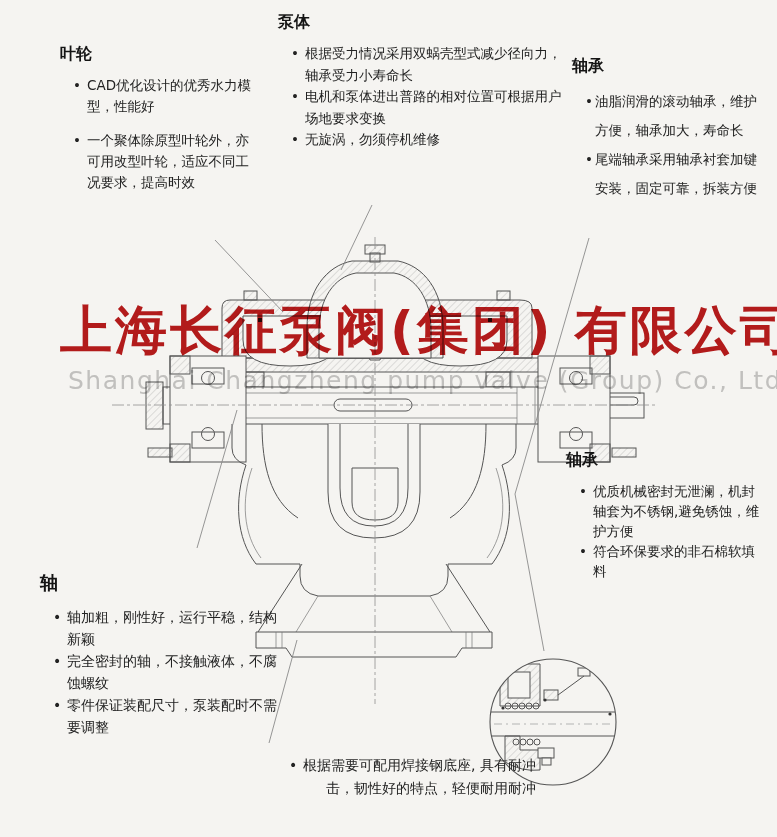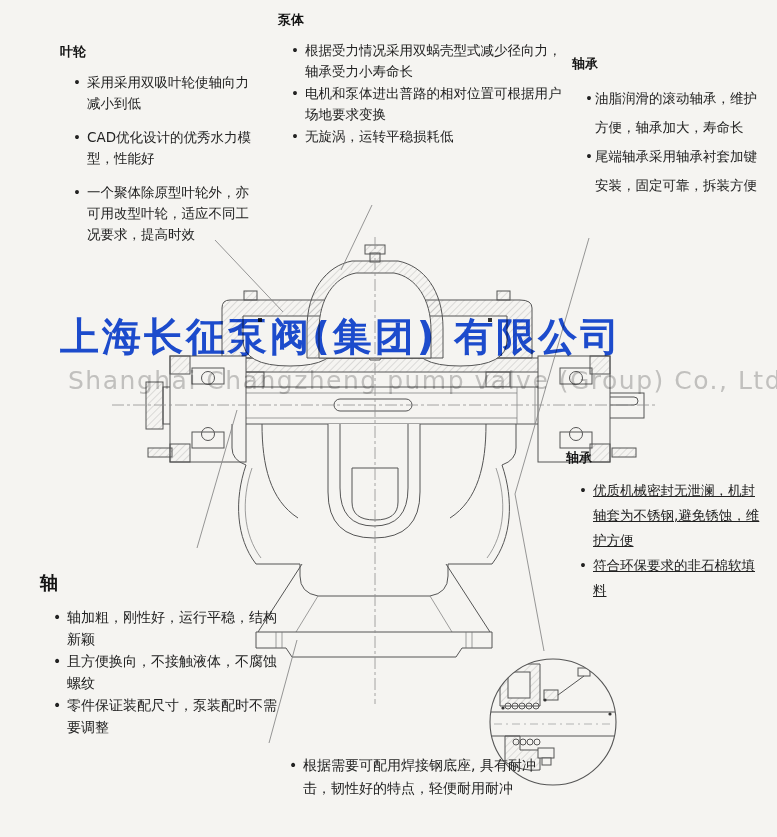--- a/index.html
+++ b/index.html
@@ -4,45 +4,45 @@
 <style>
   html,body{margin:0;padding:0;}
   .stage{
     position:relative;width:777px;height:837px;overflow:hidden;
     background:#f5f4f1;
     font-family:"DejaVu Sans","Liberation Sans",sans-serif;
   }
   svg{position:absolute;left:0;top:0;}
   
   .anno{position:absolute;color:#222;}
-  .anno h3{margin:0 0 6px;font-size:13px;line-height:1.2;color:#141414;font-weight:bold;}
+  .anno h3{margin:0 0 6px;font-size:16px;line-height:1.2;color:#141414;font-weight:bold;}
   .anno ul{margin:12px;padding:0;list-style:none;}
   .anno li{position:relative;padding-left:15px;}
   .anno li::before{content:"\2022";position:absolute;left:1px;top:0;}
   #sec-impeller{left:60px;top:44px;width:214px;font-size:13.5px;}
   #sec-impeller li{line-height:21px;margin-bottom:13px;}
   #sec-pump-body{left:278px;top:12px;width:302px;font-size:13.5px;}
   #sec-pump-body li{line-height:21.5px;}
   #sec-bearing-top{left:572px;top:56px;width:200px;font-size:13.5px;}
   #sec-bearing-top h3{margin-bottom:2px;}
   #sec-bearing-top li{line-height:29px;padding-left:11px;}
   #sec-bearing-right{left:566px;top:450px;width:210px;font-size:13.5px;}
   #sec-bearing-right h3{margin-bottom:3px;}
-  #sec-bearing-right li{line-height:25px;text-decoration:underline;}
+  #sec-bearing-right li{line-height:20px;}
   #sec-shaft{left:40px;top:572px;width:254px;font-size:14px;}
   #sec-shaft h3{font-size:18px;margin-bottom:8px;}
   #sec-shaft li{line-height:22px;}
   #sec-base{left:276px;top:742px;width:272px;font-size:14px;}
   #sec-base h3{margin-bottom:9px;}
-  #sec-base li{line-height:23px;}
+  #sec-base li{line-height:23px;text-align:right;}
   
   .watermark{position:absolute;left:0;top:0;width:777px;height:837px;
     mix-blend-mode:multiply;pointer-events:none;}
-  .wm-cn{position:absolute;left:60px;top:310px;width:717px;
-    font-size:39px;font-weight:bold;color:#1d4ed8;letter-spacing:3px;white-space:nowrap;}
+  .wm-cn{position:absolute;left:60px;top:296px;width:717px;
+    font-size:52px;font-weight:bold;color:#b91c1c;letter-spacing:3px;white-space:nowrap;}
   .wm-en{position:absolute;left:68px;top:366px;
     font-size:25px;color:#c9c9c9;letter-spacing:1.5px;white-space:nowrap;}
 </style>
 </head>
 <body>
 
 <div class="stage">
 
   <svg width="777" height="837" viewBox="0 0 777 837">
     <defs>
@@ -182,32 +182,31 @@
   </svg>
 
   <div class="watermark">
     <div class="wm-cn">上海长征泵阀(集团) 有限公司</div>
     <div class="wm-en">Shanghai Changzheng pump valve (Group) Co., Ltd</div>
   </div>
 
   <section class="anno" id="sec-impeller">
     <h3>叶轮</h3>
     <ul>
-        <li>采用采用双吸叶轮使轴向力减小到低</li>
         <li>CAD优化设计的优秀水力模型，性能好</li>
         <li>一个聚体除原型叶轮外，亦可用改型叶轮，适应不同工况要求，提高时效</li>
       </ul>
   </section>
 
   <section class="anno" id="sec-pump-body">
     <h3>泵体</h3>
     <ul>
         <li>根据受力情况采用双蜗壳型式减少径向力，轴承受力小寿命长</li>
         <li>电机和泵体进出普路的相对位置可根据用户场地要求变换</li>
-        <li>无旋涡，运转平稳损耗低</li>
+        <li>无旋涡，勿须停机维修</li>
       </ul>
   </section>
 
   <section class="anno" id="sec-bearing-top">
     <h3>轴承</h3>
     <ul>
         <li>油脂润滑的滚动轴承，维护方便，轴承加大，寿命长</li>
         <li>尾端轴承采用轴承衬套加键安装，固定可靠，拆装方便</li>
       </ul>
   </section>
@@ -217,21 +216,21 @@
     <ul>
         <li>优质机械密封无泄澜，机封轴套为不锈钢,避免锈蚀，维护方便</li>
         <li>符合环保要求的非石棉软填料</li>
       </ul>
   </section>
 
   <section class="anno" id="sec-shaft">
     <h3>轴</h3>
     <ul>
         <li>轴加粗，刚性好，运行平稳，结构新颖</li>
-        <li>且方便换向，不接触液体，不腐蚀螺纹</li>
+        <li>完全密封的轴，不接触液体，不腐蚀螺纹</li>
         <li>零件保证装配尺寸，泵装配时不需要调整</li>
       </ul>
   </section>
 
   <section class="anno" id="sec-base">
     <ul>
         <li>根据需要可配用焊接钢底座, 具有耐冲击，韧性好的特点，轻便耐用耐冲</li>
       </ul>
   </section>
 

